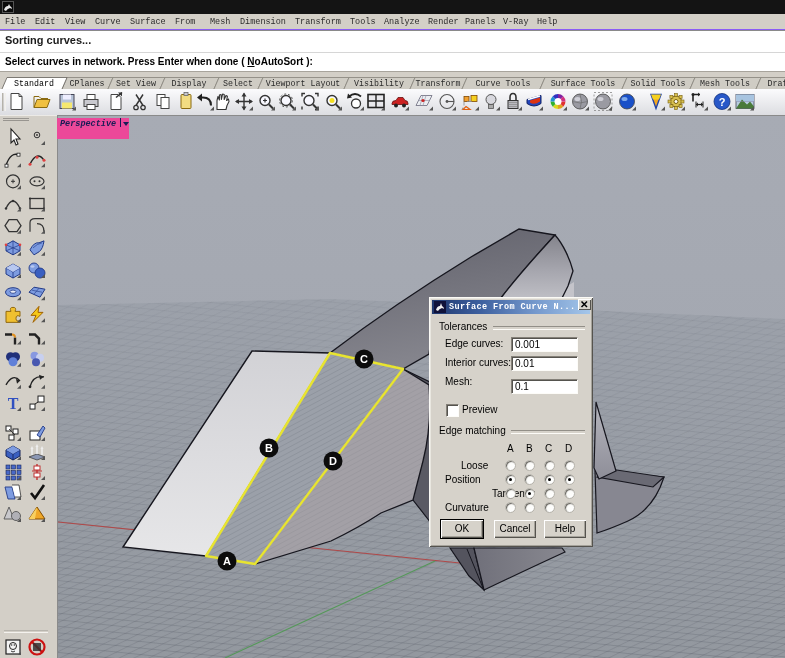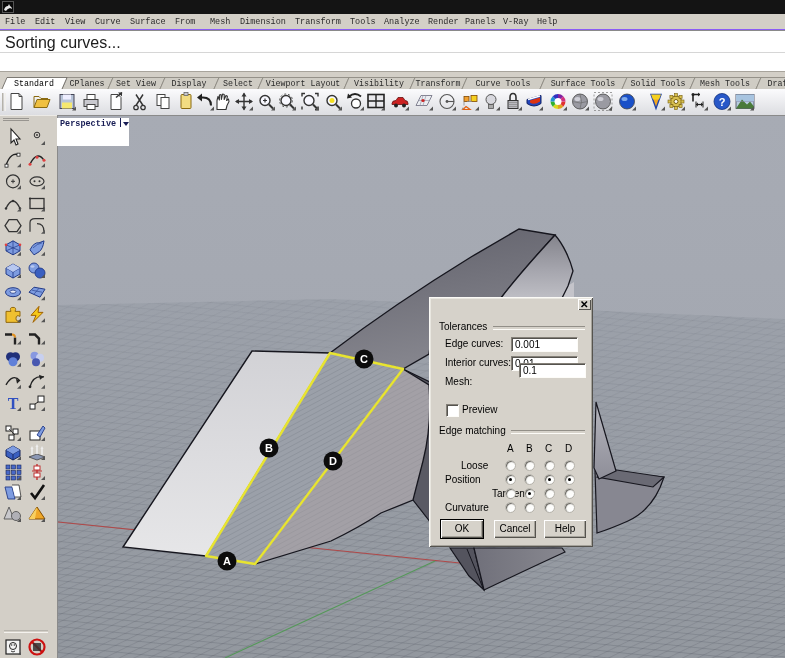--- a/index.html
+++ b/index.html
@@ -4,29 +4,29 @@
 <style>
 html,body{margin:0;padding:0;}
 body{width:785px;height:658px;overflow:hidden;position:relative;background:#d3cfc7;font-family:"Liberation Sans",sans-serif;}
 .abs{position:absolute;}
 #titlebar{left:0;top:0;width:785px;height:14px;background:#141414;color:#b9b9b9;font-family:"Liberation Mono",monospace;font-weight:bold;font-size:9px;line-height:14px;white-space:nowrap;}
 #titlebar .ticon{position:absolute;left:2px;top:1px;width:12px;height:12px;background:#0a0a0a;border:1px solid #555;box-sizing:border-box;}
 #titlebar .ttext{position:absolute;left:18px;top:0;letter-spacing:0.2px;}
 #menubar{left:0;top:14px;width:785px;height:16px;background:#d3cfc7;color:#2b2b2b;font-family:"Liberation Mono",monospace;font-size:8.5px;line-height:16px;border-bottom:1px solid #8b5cf6;box-sizing:border-box;}
 #menubar span{position:absolute;top:0;}
 #cmdarea{left:0;top:30px;width:785px;height:41px;background:#ffffff;border-top:1px solid #8a8a8a;box-sizing:border-box;}
-#cmd1{position:absolute;left:5px;top:3px;font-size:16px;color:#1c1c1c;}
+#cmd1{position:absolute;left:5px;top:3px;font-size:11px;color:#1c1c1c;font-weight:bold;}
 #cmdsep{position:absolute;left:0;top:21px;width:785px;height:1px;background:#d6d6d6;}
 #cmd2{position:absolute;left:5px;top:25px;font-size:10px;font-weight:bold;color:#000;}
 #gapstrip{left:0;top:71px;width:785px;height:6px;background:#d3cfc7;border-top:1px solid #a8a49c;box-sizing:border-box;}
 #tabbar{left:0;top:77px;width:785px;height:12px;}
 #toolbar{left:0;top:89px;width:785px;height:26px;background:linear-gradient(#fbfbfd,#dcdde1);}
 #lefttb{left:0;top:115px;width:57px;height:543px;background:#d3cfc7;border-top:1px solid #eceae6;box-sizing:border-box;}
 #viewport{left:57px;top:115px;width:728px;height:543px;background:#a6aab2;border-top:1px solid #8a8a8a;border-left:1px solid #8a8a8a;box-sizing:border-box;}
-#vplabel{left:57px;top:118px;width:72px;height:28px;white-space:nowrap;background:#ffffff;color:#181d55;font-family:"Liberation Mono",monospace;font-weight:bold;font-size:8.5px;line-height:13px;}
+#vplabel{left:57px;top:118px;width:72px;height:21px;white-space:nowrap;background:#ec4899;color:#181d55;font-family:"Liberation Mono",monospace;font-weight:bold;font-size:8.5px;line-height:13px;font-style:italic;}
 #vplabel .tri{display:inline-block;width:0;height:0;border-left:3.5px solid transparent;border-right:3.5px solid transparent;border-top:4px solid #181d55;margin-left:2px;}
 #vplabel .bar{display:inline-block;width:1px;height:9px;background:#181d55;vertical-align:-1px;margin-left:4px;}
 #dialog{left:429px;top:297px;width:164px;height:250px;background:#d6d2ca;box-shadow:inset 1px 1px 0 #fbfaf6,inset -1px -1px 0 #55534e,inset 2px 2px 0 #e9e7e0,inset -2px -2px 0 #a5a29a;font-size:10px;color:#000;}
 #dtitle{position:absolute;left:3px;top:3px;width:158px;height:14px;background:linear-gradient(90deg,#20386e 0%,#3c5f9e 30%,#7498cc 65%,#a4c6ea 100%);color:#fff;font-family:"Liberation Mono",monospace;font-weight:bold;font-size:8.5px;line-height:14px;}
 #dtitle .dicon{position:absolute;left:2px;top:1px;width:12px;height:12px;background:#10123a;}
 #dtitle .dtext{position:absolute;left:17px;letter-spacing:0.4px;}
 #dclose{position:absolute;right:2px;top:2px;width:13px;height:11px;background:#d6d2ca;box-shadow:inset 1px 1px 0 #fff,inset -1px -1px 0 #55534e;font-size:9px;font-weight:bold;text-align:center;line-height:11px;color:#000;font-family:"Liberation Sans",sans-serif;}
 .grpline{position:absolute;height:2px;border-top:1px solid #928f88;border-bottom:1px solid #fcfbf7;}
 .dlab{position:absolute;white-space:nowrap;}
 .dinput{position:absolute;left:82px;width:62px;height:13px;background:#fff;border:1px solid;border-color:#848078 #fdfcf8 #fdfcf8 #848078;box-shadow:inset 1px 1px 0 #55534e;font-size:10px;line-height:13px;padding-left:3px;}
@@ -58,20 +58,21 @@
     <span style="left:350px">Tools</span>
     <span style="left:384px">Analyze</span>
     <span style="left:428px">Render</span>
     <span style="left:465px">Panels</span>
     <span style="left:503px">V-Ray</span>
     <span style="left:537px">Help</span>
 </div>
 <div id="cmdarea" class="abs">
   <div id="cmd1">Sorting curves...</div>
   <div id="cmdsep"></div>
+  <div id="cmd2">Select curves in network. Press Enter when done ( <u>N</u>oAutoSort ):</div>
 </div>
 <div id="gapstrip" class="abs"></div>
 <div id="tabbar" class="abs">
     <svg width="785" height="12" xmlns="http://www.w3.org/2000/svg" style="display:block">
       <rect x="0" y="0" width="785" height="12" fill="#d3cfc7"></rect>
       <path d="M 67.0 0.5 L 113.0 0.5 L 108.0 12.0 L 62.0 12.0 Z" fill="#cfccc4"></path>
       <path d="M 108.0 12.0 L 113.0 0.5 L 67.0 0.5 L 62.0 12.0" fill="none" stroke="#8d8a82" stroke-width="0.9"></path>
       <path d="M 113.0 0.5 L 165.0 0.5 L 160.0 12.0 L 108.0 12.0 Z" fill="#cfccc4"></path>
       <path d="M 160.0 12.0 L 165.0 0.5 L 113.0 0.5 L 108.0 12.0" fill="none" stroke="#8d8a82" stroke-width="0.9"></path>
       <path d="M 165.0 0.5 L 219.0 0.5 L 214.0 12.0 L 160.0 12.0 Z" fill="#cfccc4"></path>
@@ -614,31 +615,39 @@
       <circle cx="211" cy="332" r="9.5" fill="#0c0c0c"></circle>
       <text x="211" y="336" font-family="Liberation Sans" font-size="11" font-weight="bold" fill="#fff" text-anchor="middle">B</text>
       <circle cx="306" cy="243" r="9.5" fill="#0c0c0c"></circle>
       <text x="306" y="247" font-family="Liberation Sans" font-size="11" font-weight="bold" fill="#fff" text-anchor="middle">C</text>
       <circle cx="275" cy="345" r="9.5" fill="#0c0c0c"></circle>
       <text x="275" y="349" font-family="Liberation Sans" font-size="11" font-weight="bold" fill="#fff" text-anchor="middle">D</text>
     </svg>
   </div>
 <div id="vplabel" class="abs"><span style="margin-left:3px">Perspective</span><span class="bar"></span><span class="tri"></span></div>
 <div id="dialog" class="abs">
+  <div id="dtitle">
+      <div class="dicon">
+        <svg width="12" height="12" style="position:absolute;left:0;top:0">
+          <path d="M 2 9 Q 3 5 6 5 L 7 2 L 8 5 Q 10 6 10 8 L 8 7 Q 5 8 4 10 Z" fill="#f0f0f0"></path>
+        </svg>
+      </div>
+      <div class="dtext">Surface From Curve N...</div>
+    </div>
   <div id="dclose"><svg width="13" height="11">
         <path d="M 3.5 2.5 L 9 8 M 9 2.5 L 3.5 8" stroke="#000" stroke-width="1.5"></path>
       </svg></div>
   <div class="dlab" style="left:10px;top:24px;">Tolerances</div>
   <div class="grpline" style="left:64px;top:29px;width:92px;"></div>
   <div class="dlab" style="left:16px;top:41px;">Edge curves:</div>
   <div class="dinput" style="top:40px;">0.001</div>
   <div class="dlab" style="left:16px;top:60px;">Interior curves:</div>
   <div class="dinput" style="top:59px;">0.01</div>
   <div class="dlab" style="left:16px;top:79px;">Mesh:</div>
-  <div class="dinput" style="top:66px;margin-left:8px;">0.1</div>
+  <div class="dinput" style="top:82px;">0.1</div>
   <div id="chkprev"></div>
   <div class="dlab" style="left:33px;top:107px;text-align:center;">Preview</div>
   <div class="dlab" style="left:10px;top:128px;">Edge matching</div>
   <div class="grpline" style="left:82px;top:133px;width:74px;"></div>
   <div class="dlab" style="left:78px;top:146px;">A</div>
   <div class="dlab" style="left:97px;top:146px;">B</div>
   <div class="dlab" style="left:116px;top:146px;">C</div>
   <div class="dlab" style="left:136px;top:146px;">D</div>
   <div class="dlab" style="left:32px;top:163px;">Loose</div>
   <div class="dlab" style="left:16px;top:177px;">Position</div>

